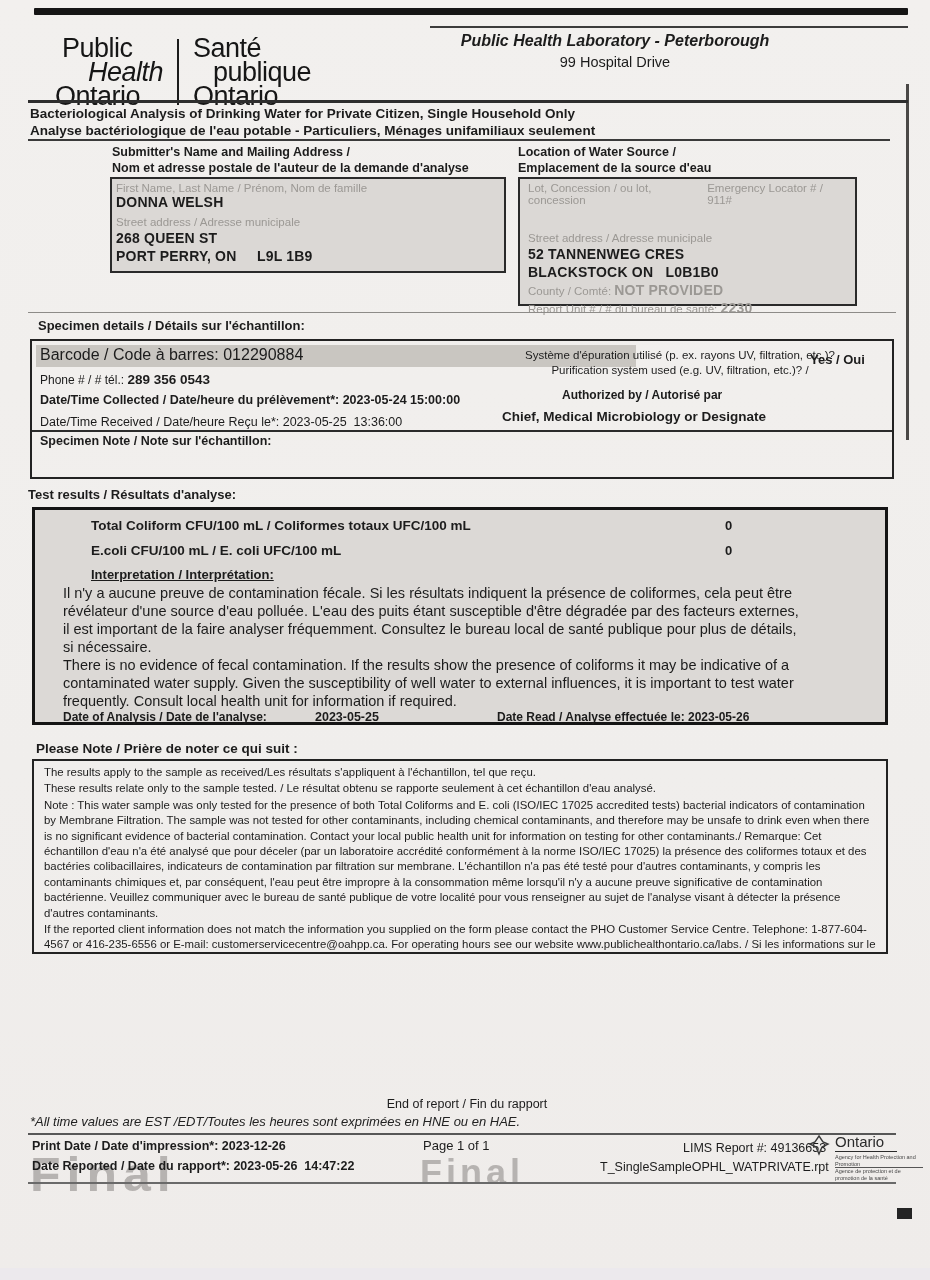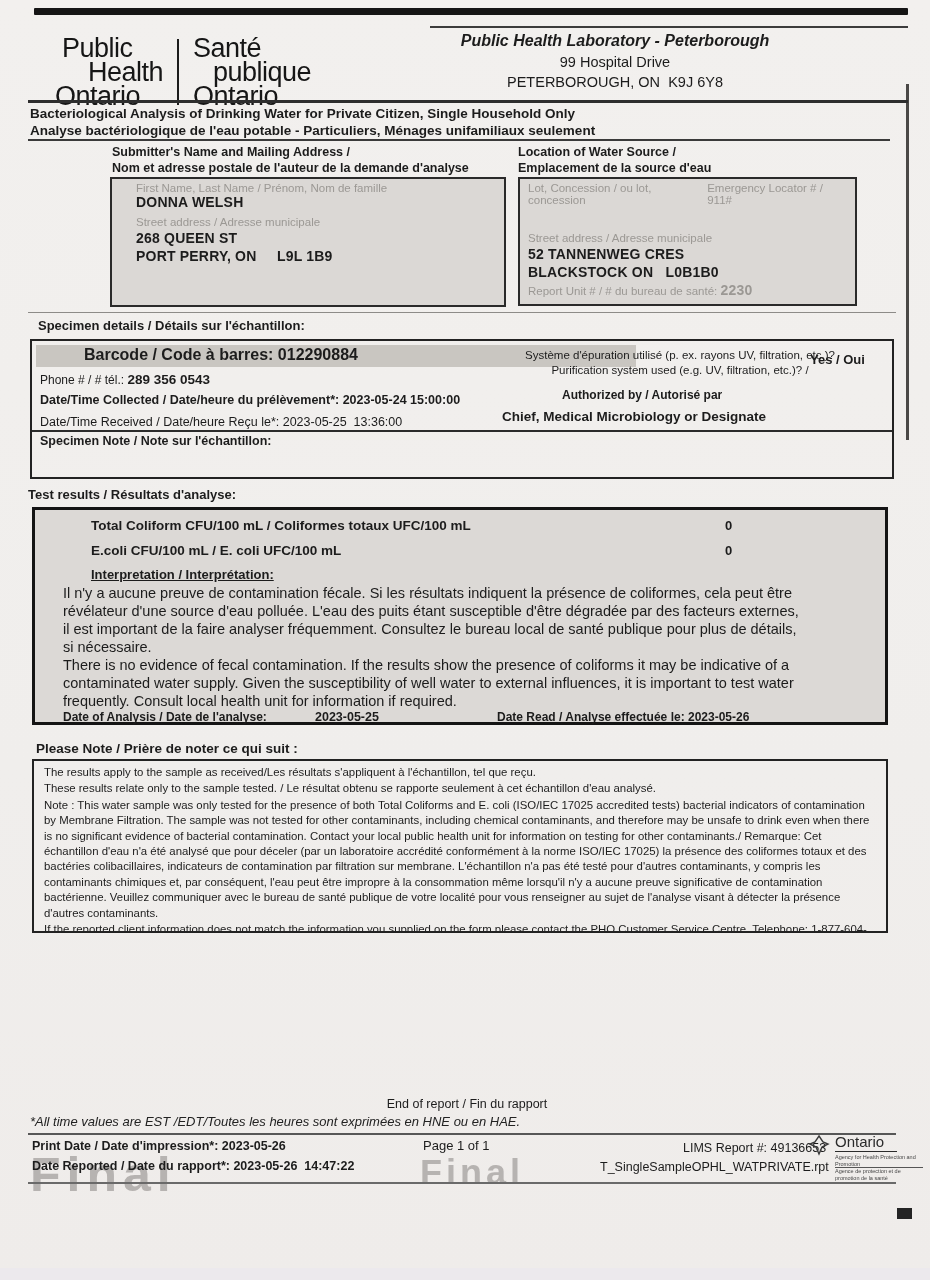--- a/index.html
+++ b/index.html
@@ -14,58 +14,58 @@
   
   .top-bar { left:34px; top:8px; width:874px; height:7px; background:#151515; border-radius:1px; }
   .right-edge-line { left:906px; top:84px; width:3px; height:356px; background:#4a4846; }
   .edge-mark { left:897px; top:1208px; width:15px; height:11px; background:#242424; }
   .bottom-strip { left:0; bottom:0; width:100%; height:12px; background:#ece9ed; }
 
   
   .logo { left:55px; top:36px; display:flex; gap:12px; }
   .logo-col { font-size:27px; line-height:24px; letter-spacing:-0.5px; color:#161616; }
   .logo-divider { width:2px; background:#1c1c1c; margin:3px 2px; }
-  .ind1 { margin-left:7px; } .ind2 { margin-left:33px; } .ind3 { margin-left:20px; }
+  .ind1 { margin-left:7px; } .ind2 { margin-left:33px;font-style:italic; } .ind3 { margin-left:20px; }
 
   
   .hr-right-top { left:430px; top:26px; width:478px; height:2px; background:#3c3c3c; }
   .header-right { left:420px; top:32px; width:390px; text-align:center; }
   .lab-name { font-style:italic; font-weight:bold; font-size:16px; }
   .lab-addr { font-size:14.5px; margin-top:4px; }
 
   .hr1 { left:28px; top:100px; width:880px; height:2.5px; background:#2e2e2e; }
   .title-en { left:30px; top:106px; font-weight:bold; font-size:13.5px; }
   .title-fr { left:30px; top:123px; font-weight:bold; font-size:13.5px; }
   .hr2 { left:28px; top:139px; width:862px; height:2px; background:#3a3a3a; }
 
   
   .sub-heading { left:112px; top:144px; font-weight:bold; font-size:12.5px; line-height:16px; }
   .ws-heading  { left:518px; top:144px; font-weight:bold; font-size:12.5px; line-height:16px; }
   .sub-box {
-    left:110px; top:177px; width:396px; height:130px; box-sizing:border-box;
-    background:#dbd8d5; border:2px solid #2a2a2a; padding:3px 24px;
+    left:110px; top:177px; width:396px; height:96px; box-sizing:border-box;
+    background:#dbd8d5; border:2px solid #2a2a2a; padding:3px 4px;
   }
   .ws-box {
     left:518px; top:177px; width:339px; height:129px; box-sizing:border-box;
     background:#dbd8d5; border:2px solid #2a2a2a; padding:3px 8px;
   }
   .field-label { color:#9b9894; font-size:11.5px; }
   .field-value { font-weight:bold; font-size:14px; letter-spacing:0.2px; }
   .mt6 { margin-top:6px; } .mt26 { margin-top:26px; } .mt2 { margin-top:2px; }
   .ws-row1 { display:flex; justify-content:space-between; }
   .inline-pair { font-size:11.5px; color:#9b9894; margin-top:2px; }
   .inline-pair .field-value { font-size:14px; }
 
   .hr3 { left:28px; top:312px; width:868px; height:1px; background:#8d8b88; }
   .specimen-heading { left:38px; top:318px; font-weight:bold; font-size:13px; }
 
   
   .spec-box { left:30px; top:339px; width:864px; height:140px; border:2px solid #222; box-sizing:border-box; }
   .barcode-band { left:4px; top:4px; width:600px; height:22px; background:#c9c6c1; }
-  .barcode-text { left:8px; top:5px; font-weight:bold; font-size:16px;margin-left:44px; }
+  .barcode-text { left:8px; top:5px; font-weight:normal; font-size:16px; }
   .phone-line { left:8px; top:31px; font-size:12px; }
   .phone-line .val { font-weight:bold; font-size:13.5px; }
   .collected { left:8px; top:52px; font-weight:bold; font-size:12.5px; }
   .received  { left:8px; top:74px; font-weight:normal; font-size:12.5px; }
   .purif { left:488px; top:7px; width:320px; text-align:center; font-size:11.5px; line-height:15px; }
   .yes-oui { left:778px; top:11px; font-weight:bold; font-size:13px; }
   .auth-label { left:530px; top:47px; font-weight:bold; font-size:12px; }
   .chief { left:470px; top:68px; font-weight:bold; font-size:13.5px; }
   .spec-sep { left:0; top:89px; width:100%; height:2px; background:#2b2b2b; }
   .spec-note-heading { left:8px; top:93px; font-weight:bold; font-size:12.5px; }
@@ -79,21 +79,21 @@
   .res-val2 { left:690px; top:33px; font-weight:bold; font-size:13px; }
   .interp-heading { left:56px; top:57px; font-weight:bold; font-size:13px; text-decoration:underline; }
   .interp-text { left:28px; top:74px; width:744px; font-size:14.5px; line-height:18px; }
   .interp-text p { margin:0; }
   .analysis-label { left:28px;  top:200px; font-weight:bold; font-size:12px; }
   .analysis-value { left:280px; top:200px; font-weight:bold; font-size:12.5px; }
   .date-read      { left:462px; top:200px; font-weight:bold; font-size:12px; }
 
   .please-heading { left:36px; top:741px; font-weight:bold; font-size:13.5px; }
   .note-box {
-    left:32px; top:759px; width:856px; height:174px; border:2px solid #222;
+    left:32px; top:759px; width:856px; height:195px; border:2px solid #222;
     box-sizing:border-box; padding:4px 10px; font-size:11.4px; line-height:15.4px; overflow:hidden;
   }
   .note-box p { margin:0 0 1px 0; }
   .u { text-decoration:underline; }
 
   .end-report { left:0; top:1097px; width:934px; text-align:center; font-size:12.5px; }
   .time-note { left:30px; top:1114px; font-style:italic; font-size:13px; color:#222; }
   .hr4 { left:28px; top:1133px; width:868px; height:2px; background:#575757; }
   .hr5 { left:28px; top:1182px; width:868px; height:2px; background:#6a6a6a; }
 
@@ -134,21 +134,20 @@
       <div>Santé</div>
       <div class="ind3">publique</div>
       <div>Ontario</div>
     </div>
   </div>
 
   <div class="abs hr-right-top"></div>
   <div class="abs header-right">
     <div class="lab-name">Public Health Laboratory - Peterborough</div>
     <div class="lab-addr">99 Hospital Drive</div>
-    <div class="lab-addr pre">PETERBOROUGH, ON  K9J 6Y8</div>
   </div>
 
   <div class="abs hr1"></div>
   <div class="abs title-en">Bacteriological Analysis of Drinking Water for Private Citizen, Single Household Only</div>
   <div class="abs title-fr">Analyse bactériologique de l'eau potable - Particuliers, Ménages unifamiliaux seulement</div>
   <div class="abs hr2"></div>
 
   <div class="abs sub-heading">
     <div>Submitter's Name and Mailing Address /</div>
     <div>Nom et adresse postale de l'auteur de la demande d'analyse</div>
@@ -166,20 +165,21 @@
     <div>Emplacement de la source d'eau</div>
   </div>
   <div class="abs ws-box">
     <div class="ws-row1">
       <span class="field-label">Lot, Concession / ou lot, concession</span>
       <span class="field-label">Emergency Locator # / 911#</span>
     </div>
     <div class="field-label mt26">Street address / Adresse municipale</div>
     <div class="field-value mt2">52 TANNENWEG CRES</div>
     <div class="field-value mt2 pre">BLACKSTOCK ON   L0B1B0</div>
+    <div class="inline-pair"><span>County / Comté: </span><span class="field-value">NOT PROVIDED</span></div>
     <div class="inline-pair"><span>Report Unit # / # du bureau de santé: </span><span class="field-value">2230</span></div>
   </div>
 
   <div class="abs hr3"></div>
   <div class="abs specimen-heading">Specimen details / Détails sur l'échantillon:</div>
 
   <div class="abs spec-box">
     <div class="abs barcode-band"></div>
     <div class="abs barcode-text">Barcode / Code à barres: 012290884</div>
     <div class="abs phone-line"><span>Phone # / # tél.: </span><span class="val">289 356 0543</span></div>
@@ -222,21 +222,21 @@
     <p><span>If the reported client information does not match the information you supplied on the form please contact the PHO Customer Service Centre.   Telephone: 1-877-604-4567 or 416-235-6556 or E-mail: customerservicecentre@oahpp.ca. For operating hours see our website www.publichealthontario.ca/labs. / Si les informations sur le client indiquées ne correspondent pas aux informations que vous avez fournies sur le formulaire, veuillez communiquer avec le Service à la clientèle de SPO par téléphone au 1-877-604-4567 ou 416-235-6556, ou par courriel au customerservicecentre@oahpp.ca. Pour connaître les heures d'ouverture, veuillez consulter notre </span><span class="u">site Web à www.publichealthontario.ca/labs.</span></p>
   </div>
 
   <div class="abs end-report">End of report / Fin du rapport</div>
   <div class="abs time-note">*All time values are EST /EDT/Toutes les heures sont exprimées en HNE ou en HAE.</div>
   <div class="abs hr4"></div>
 
   <div class="abs wm wm-left">Final</div>
   <div class="abs wm wm-center">Final</div>
 
-  <div class="abs print-date">Print Date / Date d'impression*: 2023-05-26</div>
+  <div class="abs print-date">Print Date / Date d'impression*: 2023-12-26</div>
   <div class="abs date-reported pre">Date Reported / Date du rapport*: 2023-05-26  14:47:22</div>
   <div class="abs page-num">Page 1 of 1</div>
   <div class="abs lims">LIMS Report #: 49136653</div>
   <div class="abs template-name">T_SingleSampleOPHL_WATPRIVATE.rpt</div>
 
   <div class="abs ont-logo">
     <span>
       <svg width="26" height="26" viewBox="0 0 26 26" fill="none" stroke="#3a3a3a" stroke-width="1.4">
         <path d="M13 3 L17 9 L22 11 L16 14 L13 21 L10 14 L4 11 L9 9 Z"></path>
       </svg>

